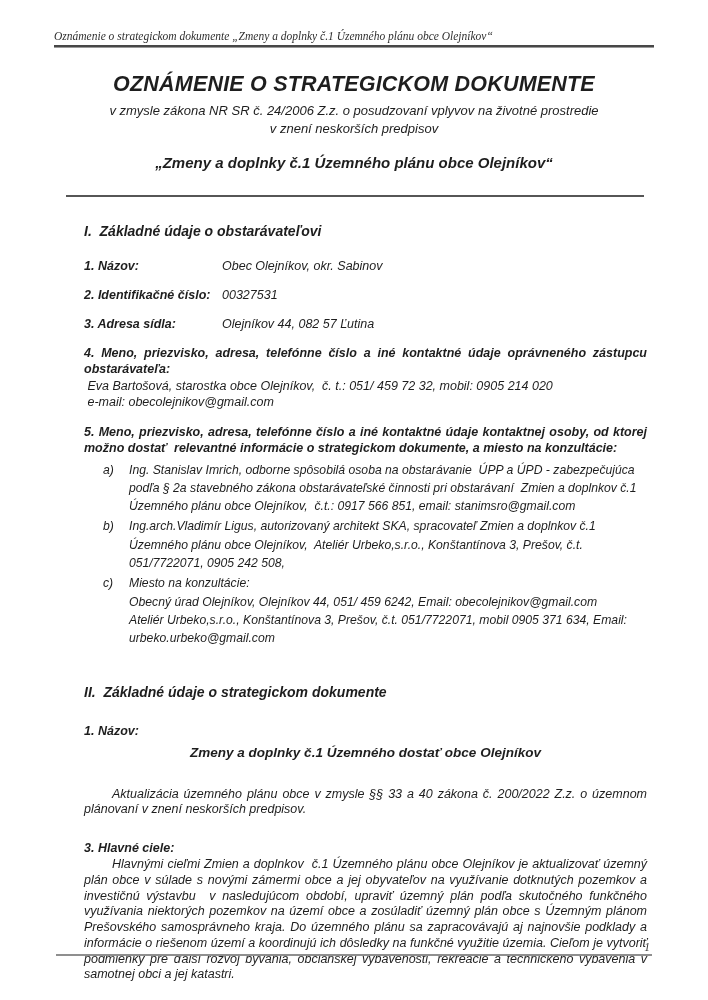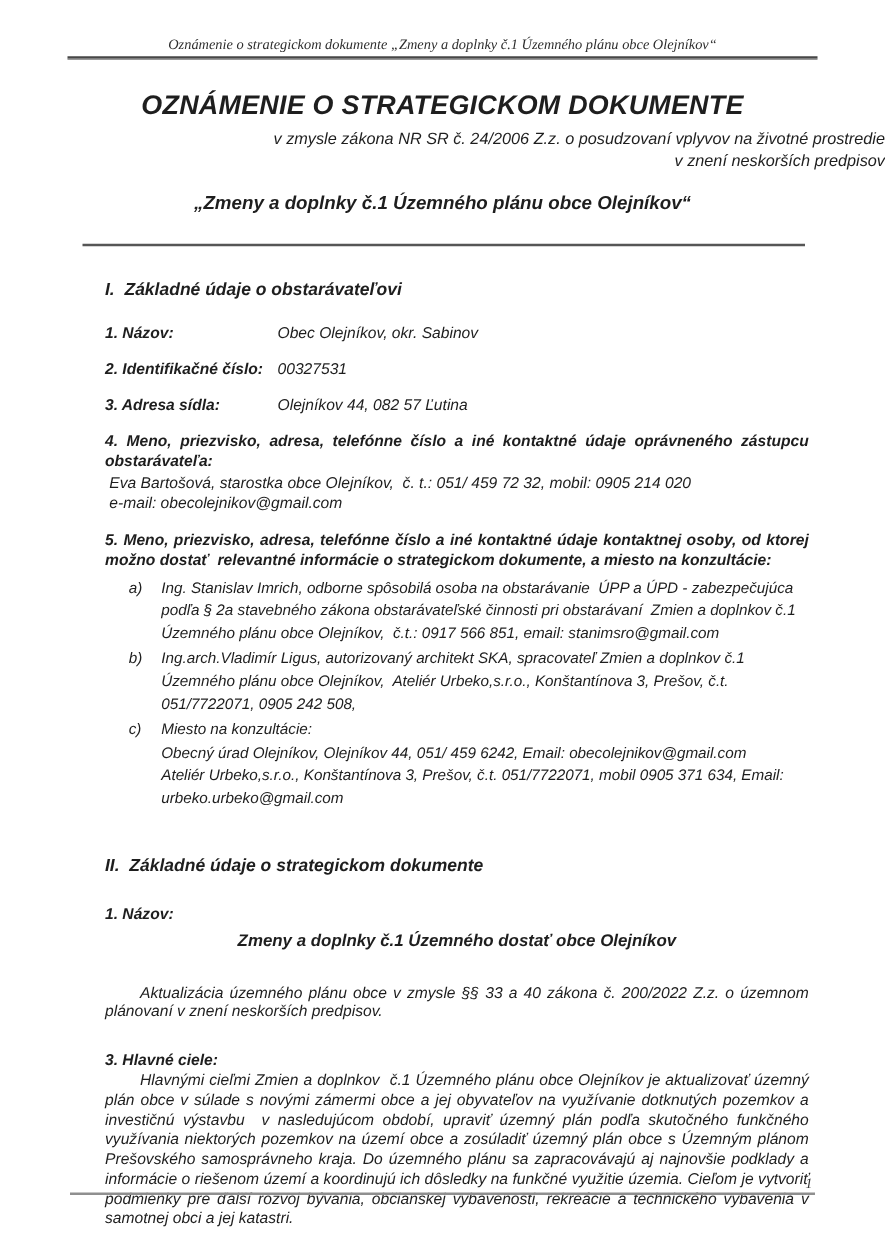--- a/index.html
+++ b/index.html
@@ -14,21 +14,20 @@
     font-family: "Liberation Sans", sans-serif;
     font-style: italic;
     color: #1e1e1e;
   }
   
   .running-header {
     margin: 0 54px;
     padding-top: 30px;
   }
   .running-header-text {
-    text-align: center;
     font-family: "Liberation Serif", serif;
     font-style: italic;
     font-size: 11.5px;
     color: #2e2e2e;
     white-space: pre-wrap;
   }
   .header-rule {
     margin-top: 3px;
     border-top: 2px solid #474747;
     border-bottom: 1px solid #9a9a9a;
@@ -38,21 +37,21 @@
   .doc-title {
     margin: 24px 40px 0;
     text-align: center;
     font-size: 21.5px;
     font-weight: bold;
     letter-spacing: 0.2px;
     white-space: pre-wrap;
   }
   .doc-subtitle {
     margin-top: 5px;
-    text-align: right;
+    text-align: center;
     font-size: 13px;
     line-height: 1.35;
   }
   .doc-name {
     margin-top: 17px;
     text-align: center;
     font-size: 15px;
     font-weight: bold;
     white-space: pre-wrap;
   }

